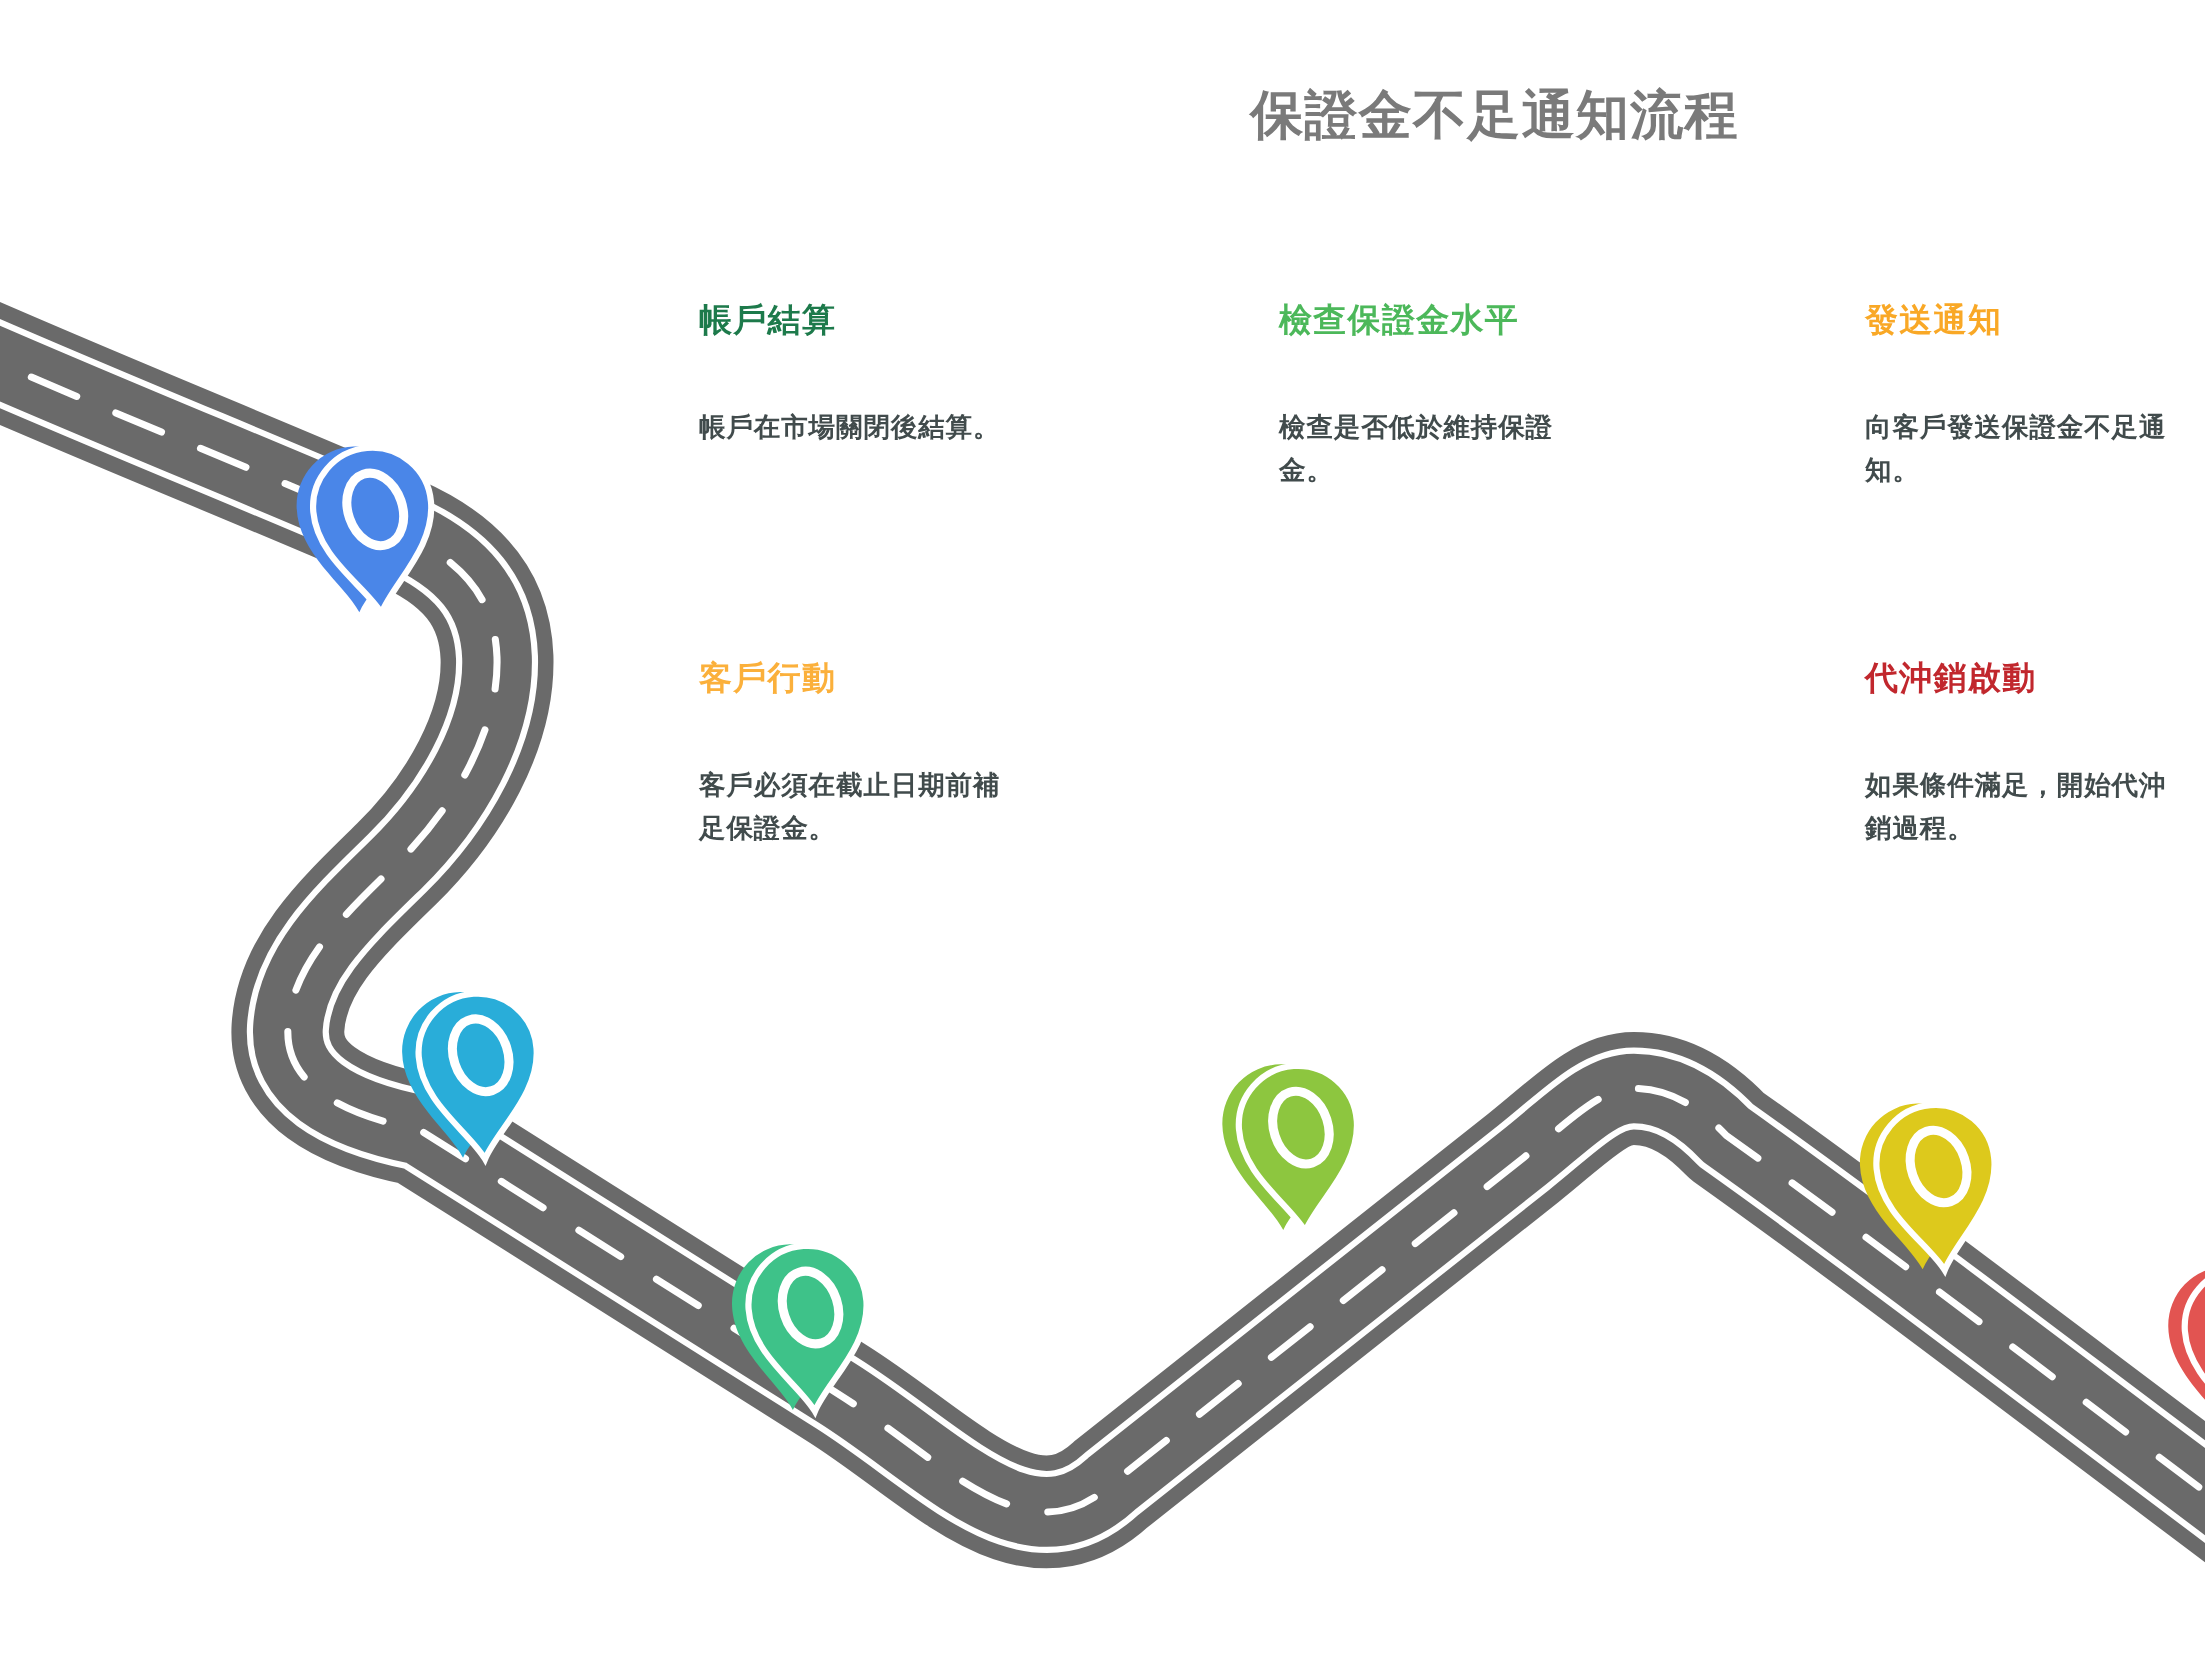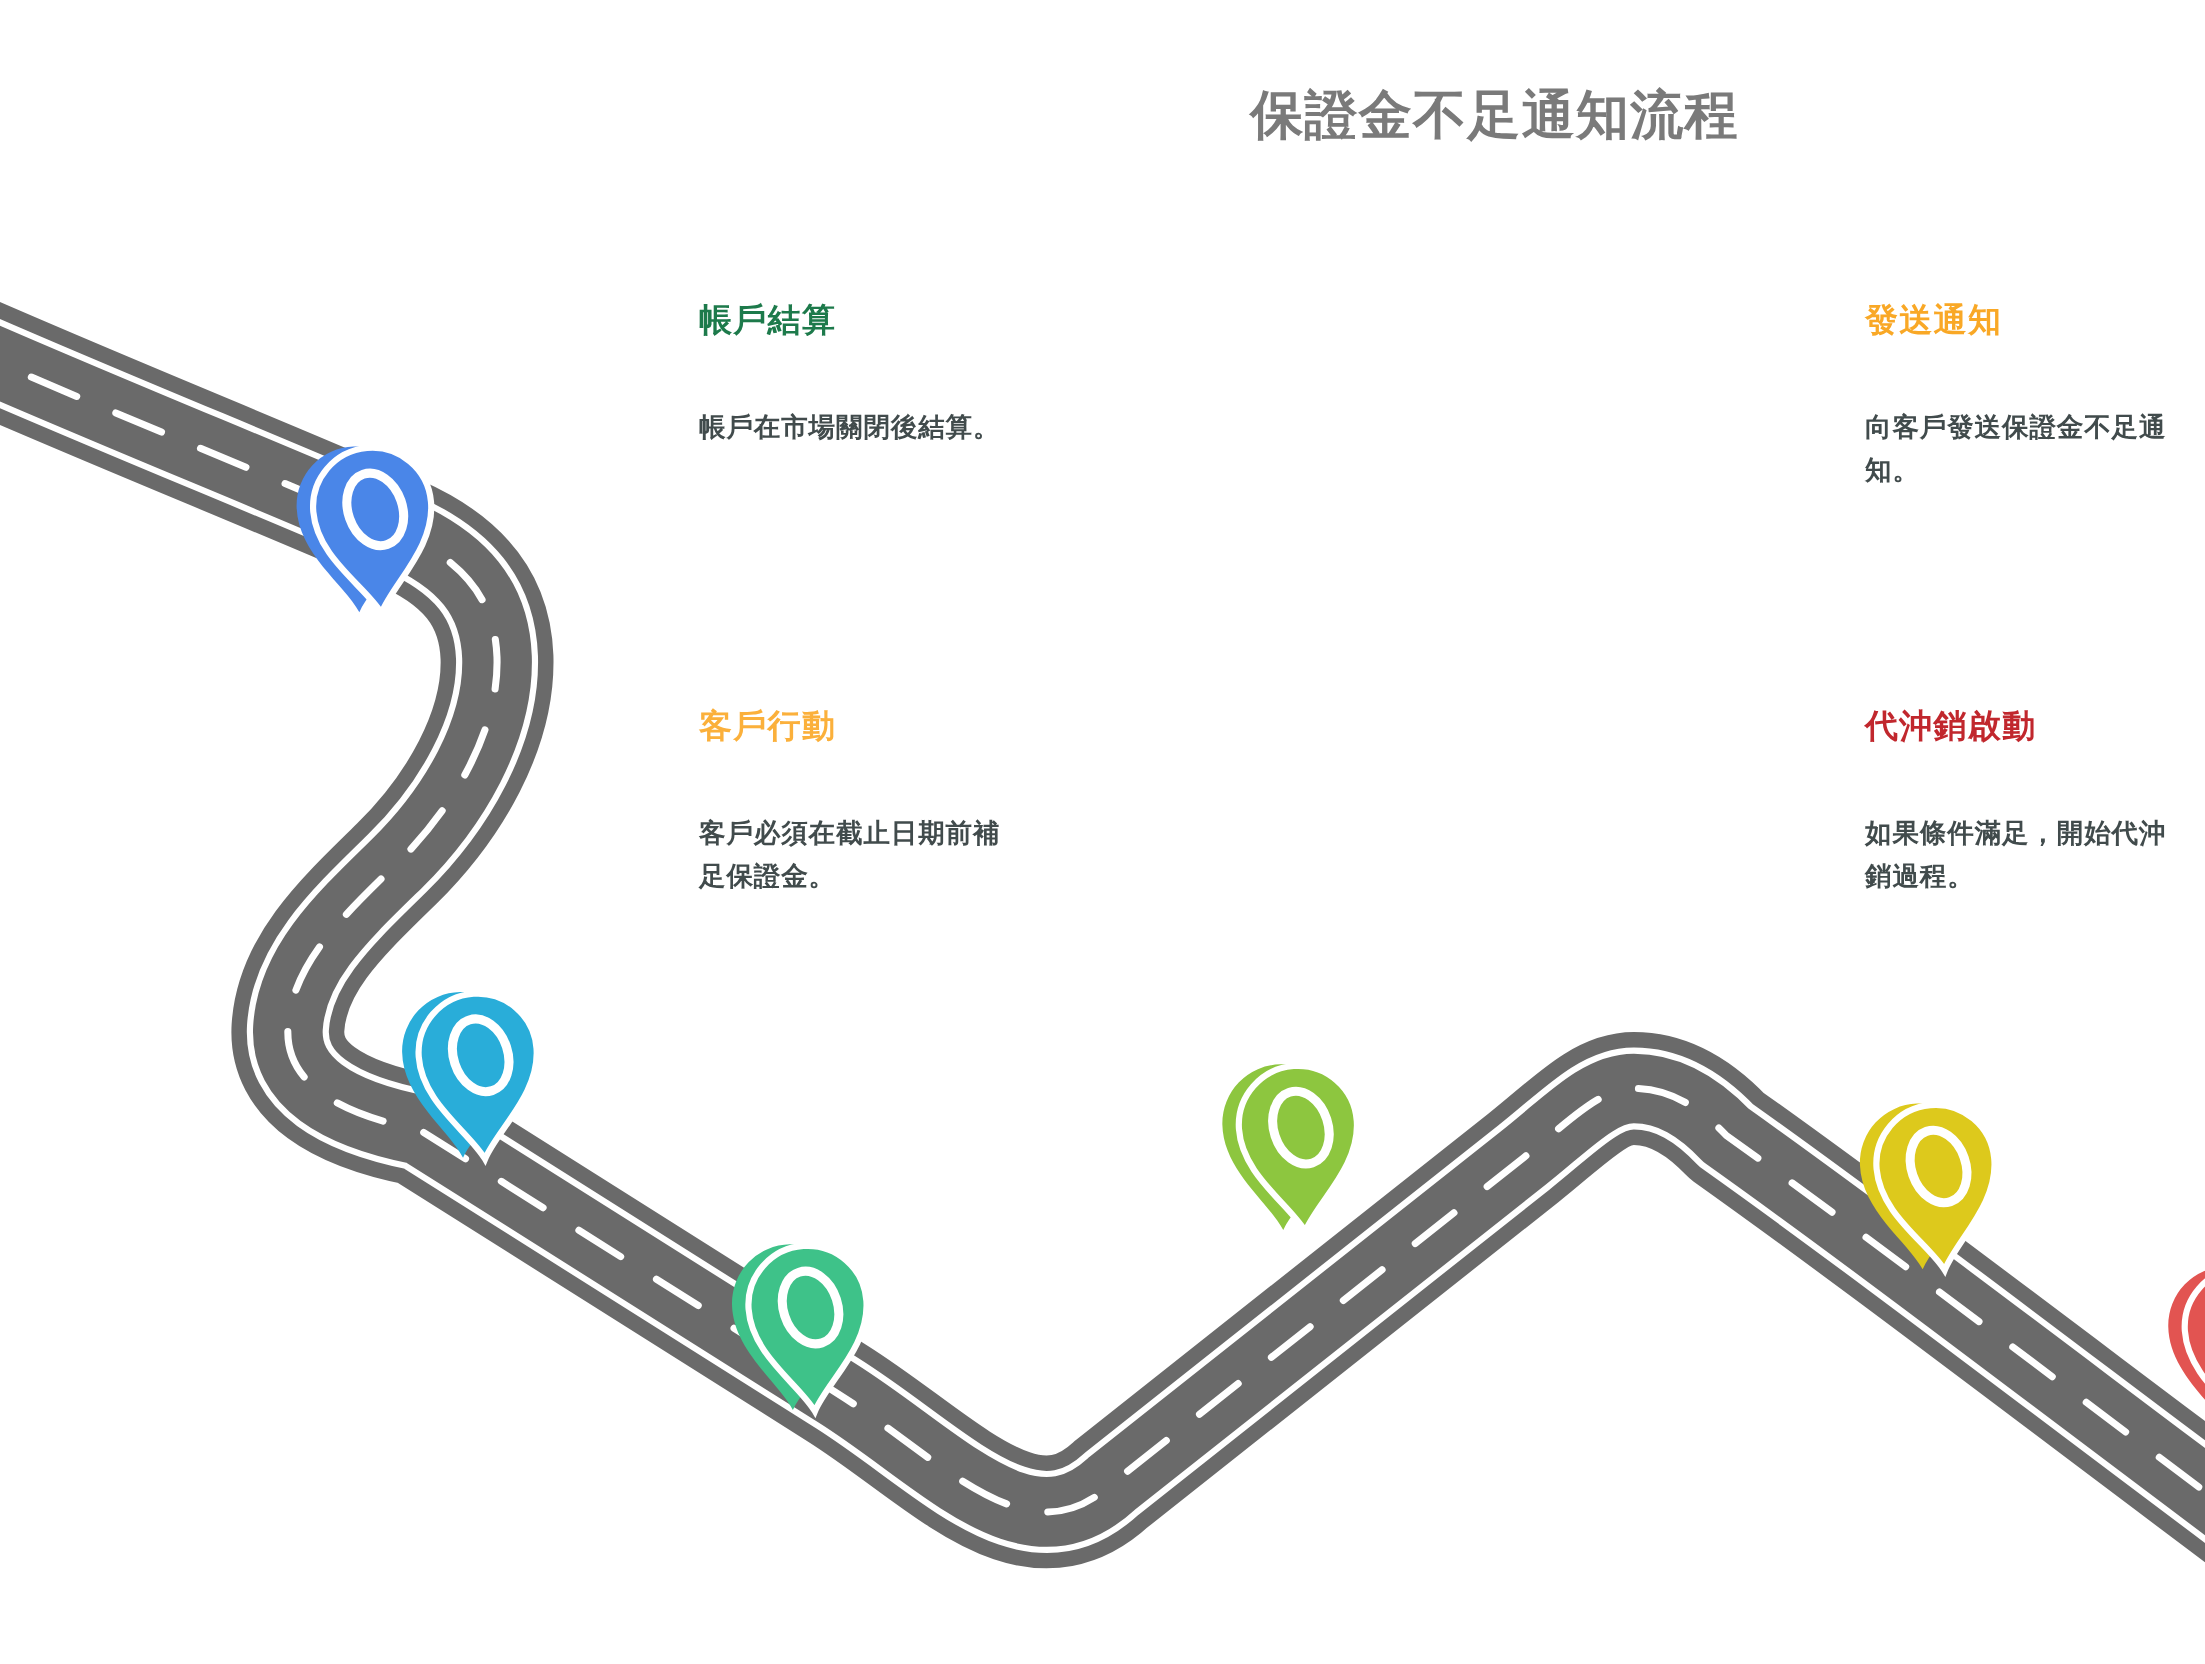--- a/index.html
+++ b/index.html
@@ -24,21 +24,21 @@
     white-space:nowrap;
   }
   .step-desc{
     margin-top:62px;
     font-size:26.5px;font-weight:700;letter-spacing:0.9px;
     line-height:43px;color:#414b4c;
     white-space:pre-line;
   }
   
   .c1{left:699px;} .c2{left:1279px;} .c3{left:1865px;}
-  .r1{top:298px;}   .r2{top:656px;margin-top:48px;}
+  .r1{top:298px;}   .r2{top:656px;}
 </style>
 </head>
 <body>
 
 <div id="stage">
 
   <svg id="road-svg" viewBox="0 0 5524 3775" xmlns="http://www.w3.org/2000/svg">
     <defs>
       <path id="road-center" fill="none" d="
         M -120 772
@@ -87,20 +87,25 @@
       </g>
   </svg>
 
   <div class="page-title">保證金不足通知流程</div>
 
   <div class="step c1 r1">
     <div class="step-title" style="color:#1d7a4b">帳戶結算</div>
     <div class="step-desc">帳戶在市場關閉後結算。</div>
   </div>
 
+  <div class="step c2 r1">
+    <div class="step-title" style="color:#4cb85a">檢查保證金水平</div>
+    <div class="step-desc">檢查是否低於維持保證
+金。</div>
+  </div>
 
   <div class="step c3 r1">
     <div class="step-title" style="color:#f9a826">發送通知</div>
     <div class="step-desc">向客戶發送保證金不足通
 知。</div>
   </div>
 
   <div class="step c1 r2">
     <div class="step-title" style="color:#fbb03b">客戶行動</div>
     <div class="step-desc">客戶必須在截止日期前補

